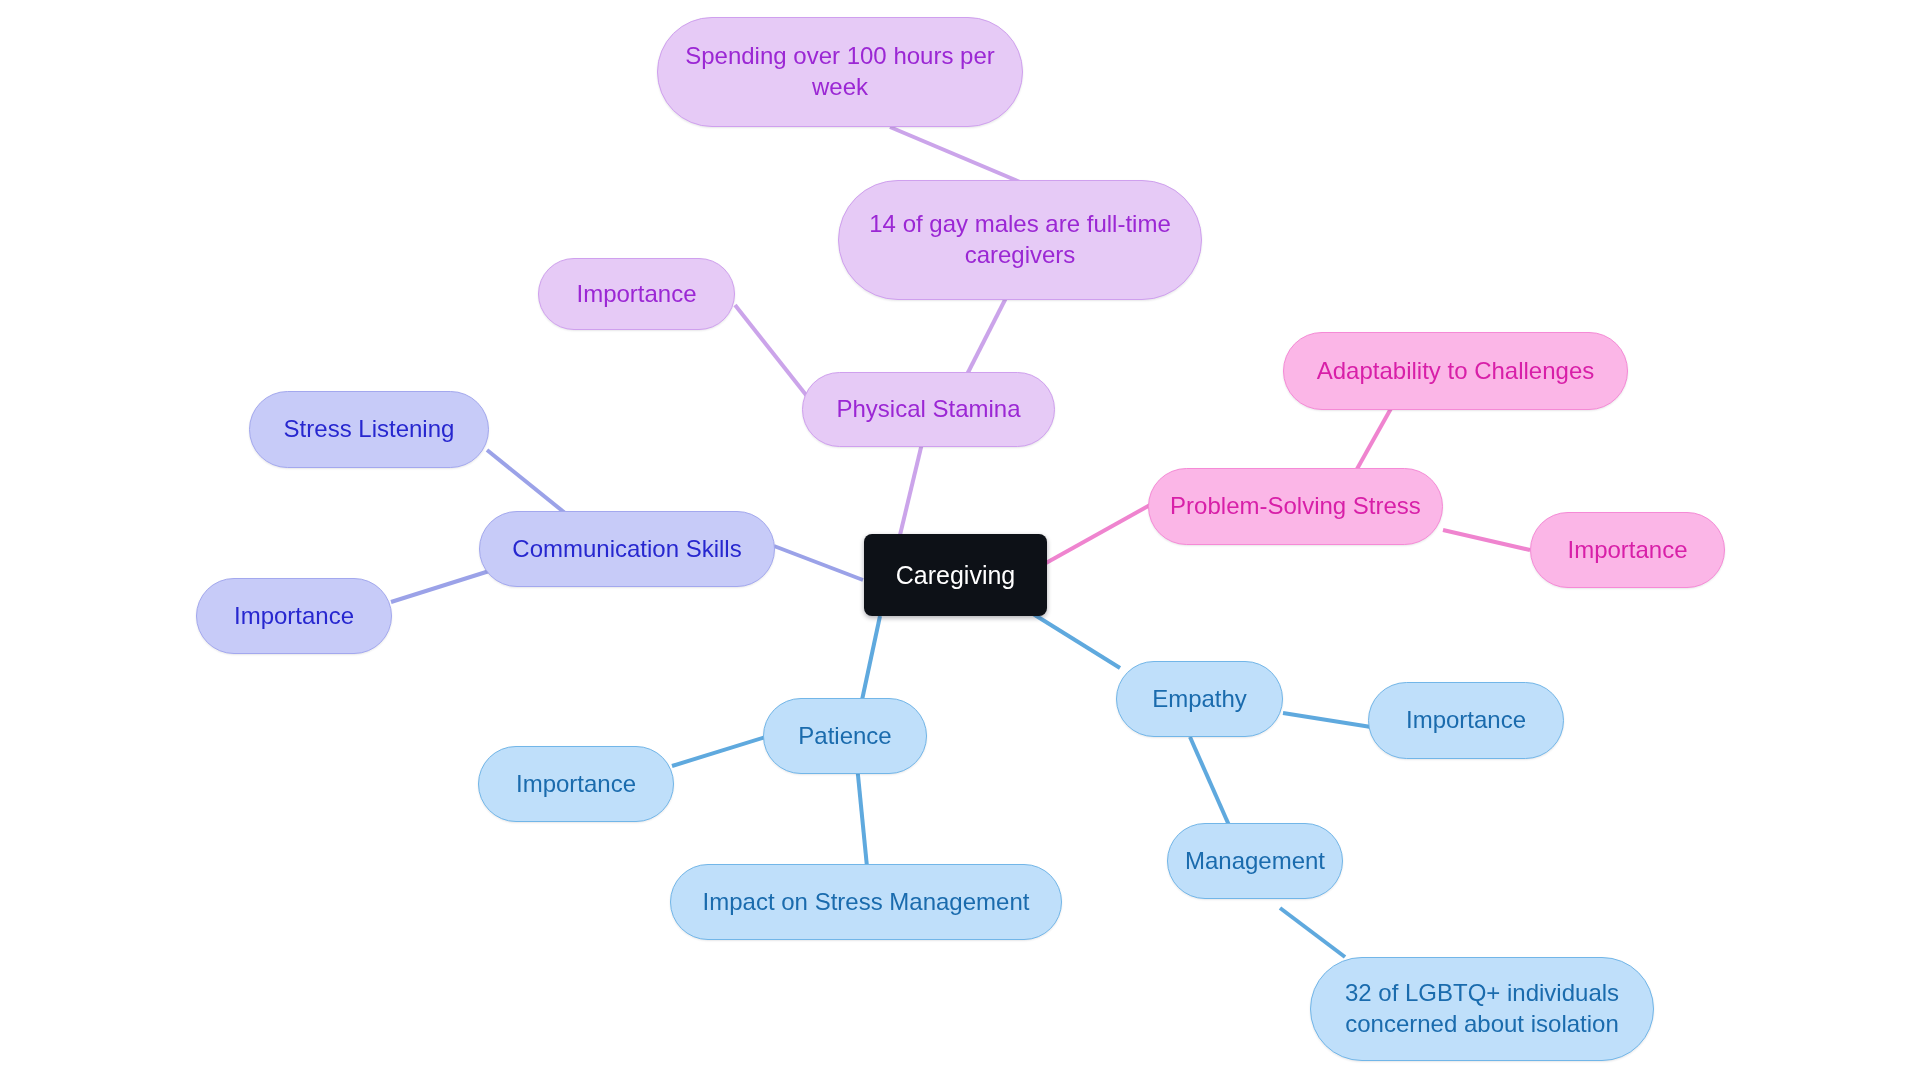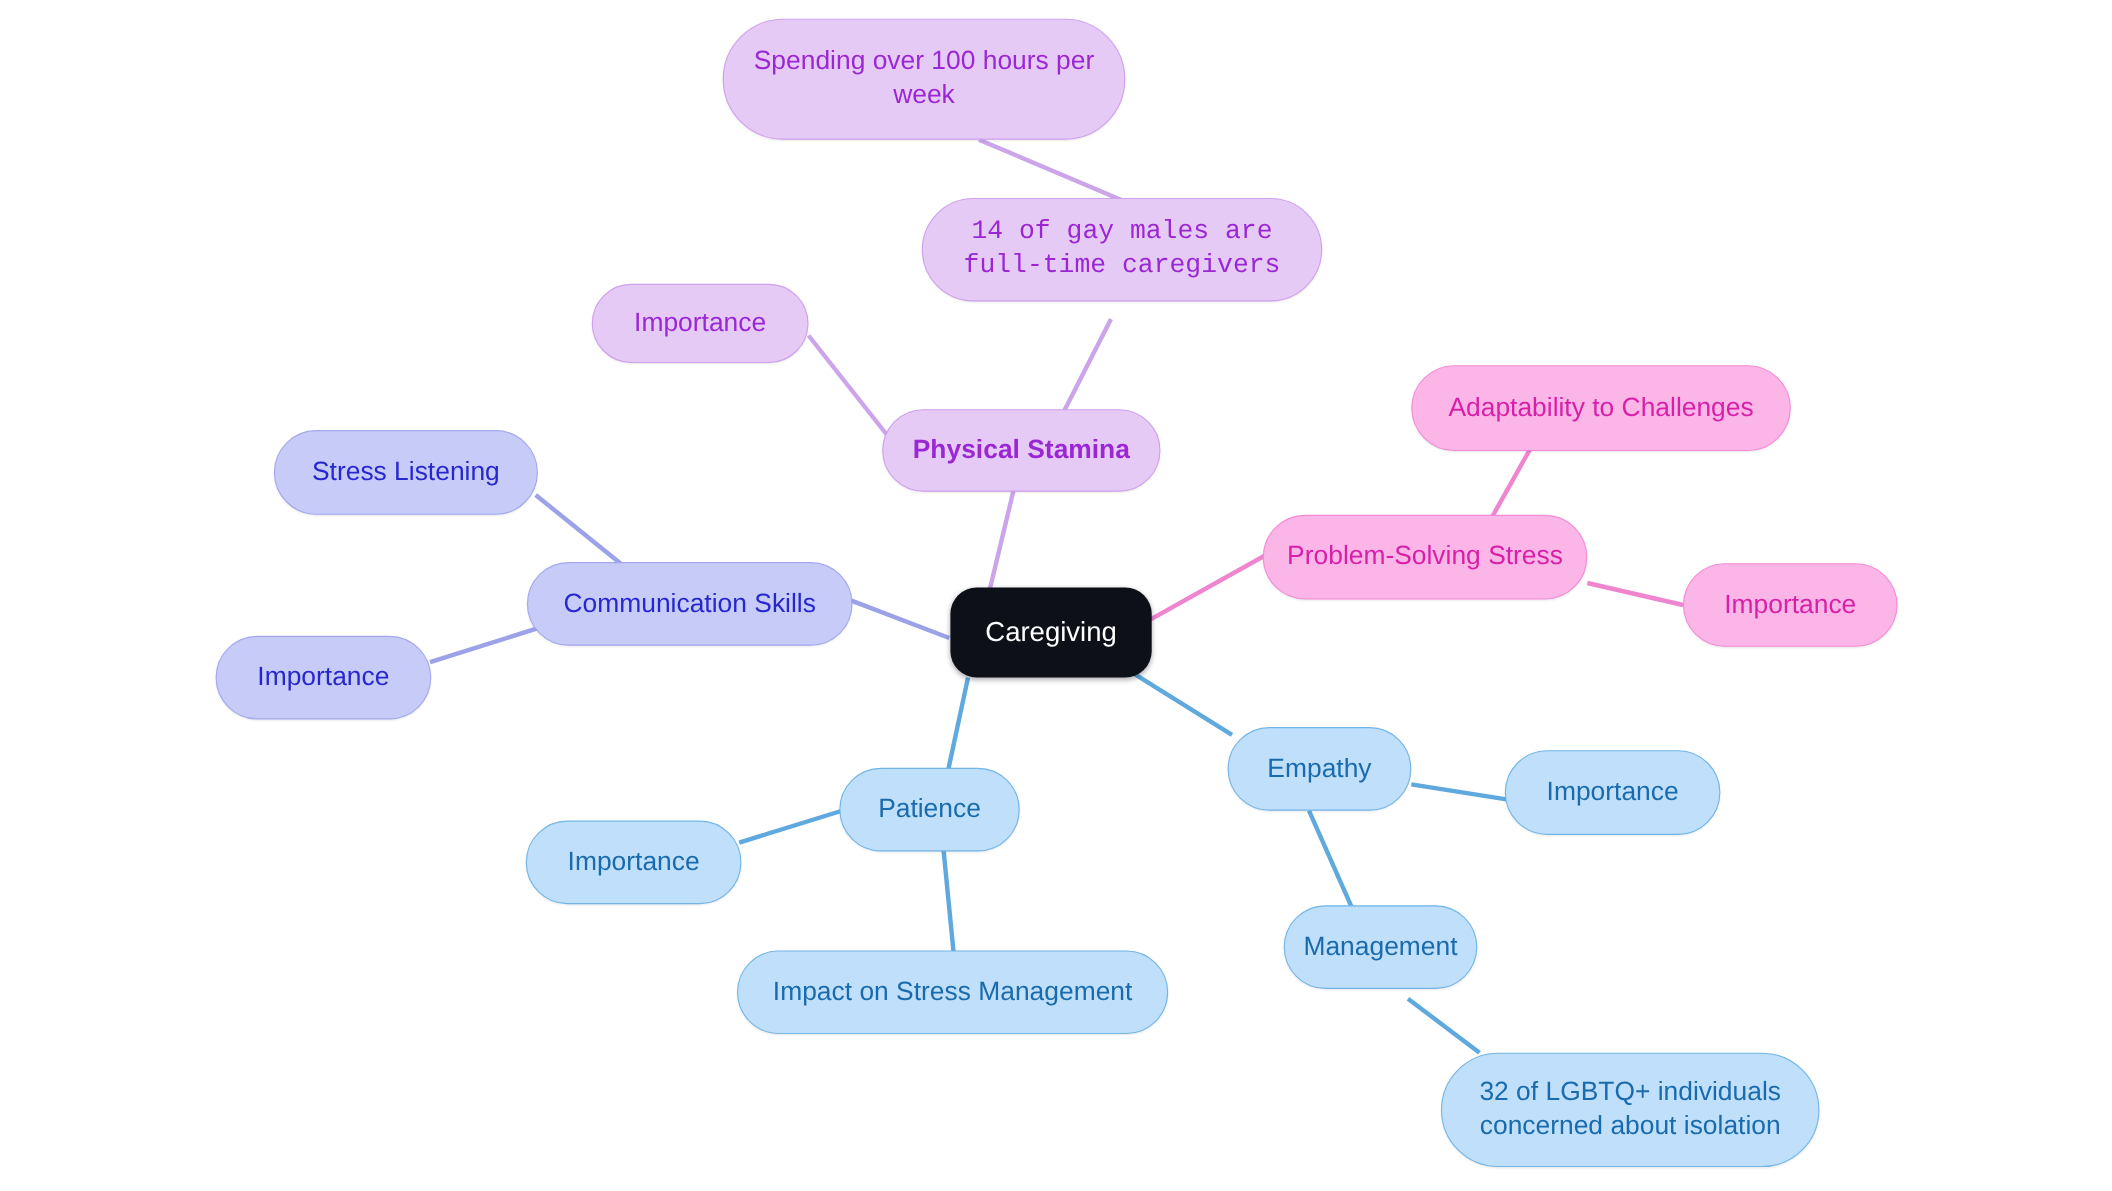--- a/index.html
+++ b/index.html
@@ -36,21 +36,21 @@
     line-height: 1.28;
     padding: 6px 18px;
     white-space: pre-line;
     box-shadow: 0 1px 2px rgba(20,20,40,0.10);
   }
   .node.root {
     background: #0d1117;
     color: #ffffff;
     border: none;
     font-size: 25px;
-    border-radius: 24px;
+    border-radius: 8px;
     box-shadow: 0 2px 5px rgba(10,10,25,0.32);
   }
   .node.purple {
     background: #e6caf6;
     border: 1.5px solid #cfa0ee;
     color: #9b27d4;
     font-size: 24px;
   }
   .node.pink {
     background: #fbb6e7;
@@ -98,29 +98,29 @@
     <path d="M 1030 612 L 1120 668" stroke="#5fa9de" stroke-width="4" fill="none"></path>
     <path d="M 1283 713 L 1371 727" stroke="#5fa9de" stroke-width="4" fill="none"></path>
     <path d="M 1190 737 L 1232 832" stroke="#5fa9de" stroke-width="4" fill="none"></path>
     <path d="M 1280 908 L 1345 957" stroke="#5fa9de" stroke-width="4" fill="none"></path>
   </svg>
 
   <div class="node root" style="left:864px; top:534px; width:183px; height:82px;">
     <span>Caregiving</span>
   </div>
 
-  <div class="node purple" style="left:802px; top:372px; width:253px; height:75px;font-weight:bold;">
+  <div class="node purple" style="left:802px; top:372px; width:253px; height:75px;">
     <span>Physical Stamina</span>
   </div>
 
   <div class="node purple" style="left:538px; top:258px; width:197px; height:72px;">
     <span>Importance</span>
   </div>
 
-  <div class="node purple" style="left:838px; top:180px; width:364px; height:94px;font-family:Liberation Mono, monospace;">
+  <div class="node purple" style="left:838px; top:180px; width:364px; height:120px;">
     <span>14 of gay males are full-time caregivers</span>
   </div>
 
   <div class="node purple" style="left:657px; top:17px; width:366px; height:110px;">
     <span>Spending over 100 hours per week</span>
   </div>
 
   <div class="node pink" style="left:1148px; top:468px; width:295px; height:77px;">
     <span>Problem-Solving Stress</span>
   </div>

